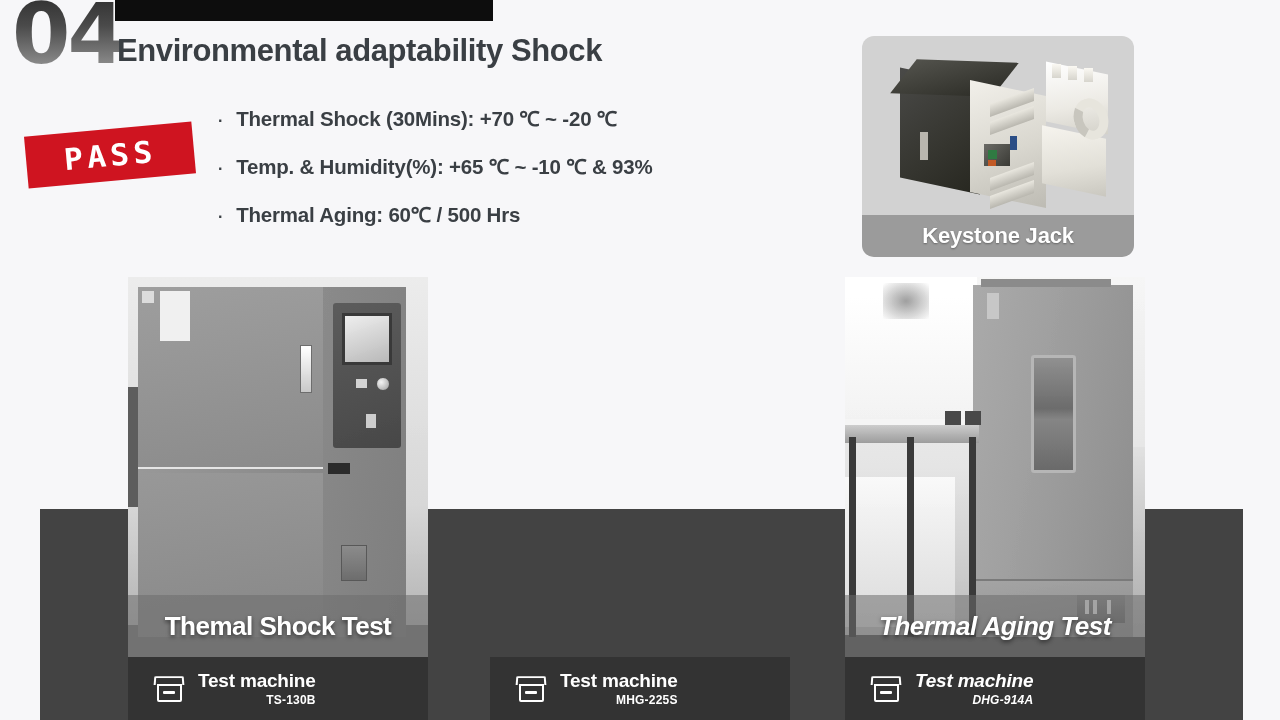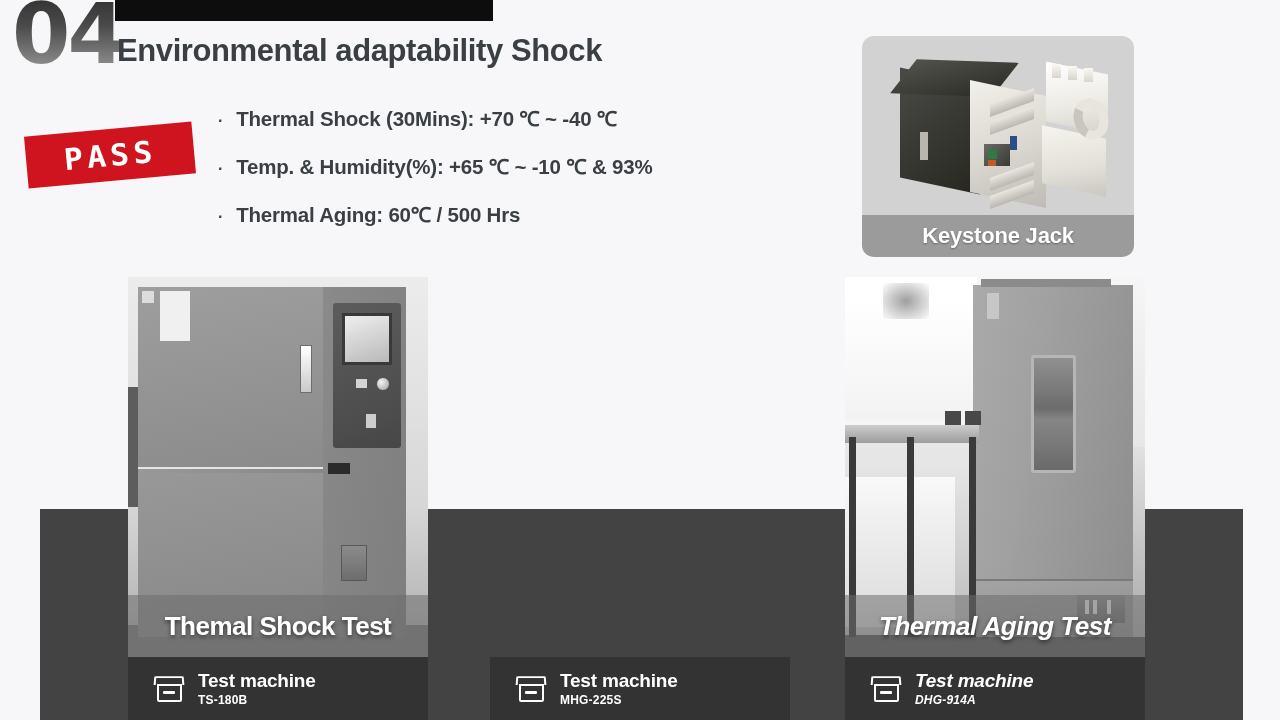--- a/index.html
+++ b/index.html
@@ -167,21 +167,21 @@
     box-sizing:border-box;
   }
   .strip-icon .body{
     position:absolute; left:2.5px; top:8px; width:25px; height:18px;
     border:2px solid #fff; border-radius:0 0 2px 2px; box-sizing:border-box;
   }
   .strip-icon .dash{
     position:absolute; left:9px; top:15px; width:12px; height:3px; background:#fff;
     border-radius:1px;
   }
-  .strip-text{ margin-left:14px; }
+  .strip-text{ margin-left:14px;text-align:right; }
   .strip-title{ color:#ffffff; font-size:19px; font-weight:bold; line-height:1.15; letter-spacing:-0.2px; }
   .strip-model{ color:#ffffff; font-size:12px; font-weight:bold; letter-spacing:0.2px; margin-top:2px; }
 
   
   .p1-bg{ position:absolute; inset:0; background:linear-gradient(180deg,#e7e7e7 0%,#d3d3d3 60%,#a8a8a8 100%); }
   .p1-body{ position:absolute; left:10px; top:10px; width:268px; height:350px;
             background:linear-gradient(100deg,#9a9a9a 0%,#8d8d8d 45%,#7e7e7e 100%); }
   .p1-door{ position:absolute; left:10px; top:10px; width:185px; height:182px;
             background:linear-gradient(170deg,#9d9d9d,#8a8a8a); border-bottom:2px solid #e0e0e0; }
   .p1-door2{ position:absolute; left:10px; top:196px; width:185px; height:164px;
@@ -272,21 +272,21 @@
   <div class="page-title">Environmental adaptability Shock</div>
 </div>
 
 <div class="pass-stamp">
   <span class="pass-text">PASS</span>
 </div>
 
 <div class="spec-list">
   <div class="spec-row">
     <span class="spec-dot">·</span>
-    <span>Thermal Shock (30Mins): +70 ℃  ~ -40 ℃</span>
+    <span>Thermal Shock (30Mins): +70 ℃  ~ -20 ℃</span>
   </div>
   <div class="spec-row">
     <span class="spec-dot">·</span>
     <span>Temp. &amp; Humidity(%): +65 ℃  ~ -10 ℃ &amp; 93%</span>
   </div>
   <div class="spec-row">
     <span class="spec-dot">·</span>
     <span>Thermal Aging:  60℃ / 500 Hrs</span>
   </div>
 </div>
@@ -342,21 +342,21 @@
     </div>
   </div>
   <div class="card-strip">
     <div class="strip-icon">
       <div class="lid"></div>
         <div class="body"></div>
         <div class="dash"></div>
     </div>
     <div class="strip-text">
       <div class="strip-title">Test machine</div>
-      <div class="strip-model">TS-180B</div>
+      <div class="strip-model">TS-130B</div>
     </div>
   </div>
 </div>
 
 <div class="card card-2">
   <div class="card-strip">
     <div class="strip-icon">
       <div class="lid"></div>
         <div class="body"></div>
         <div class="dash"></div>

